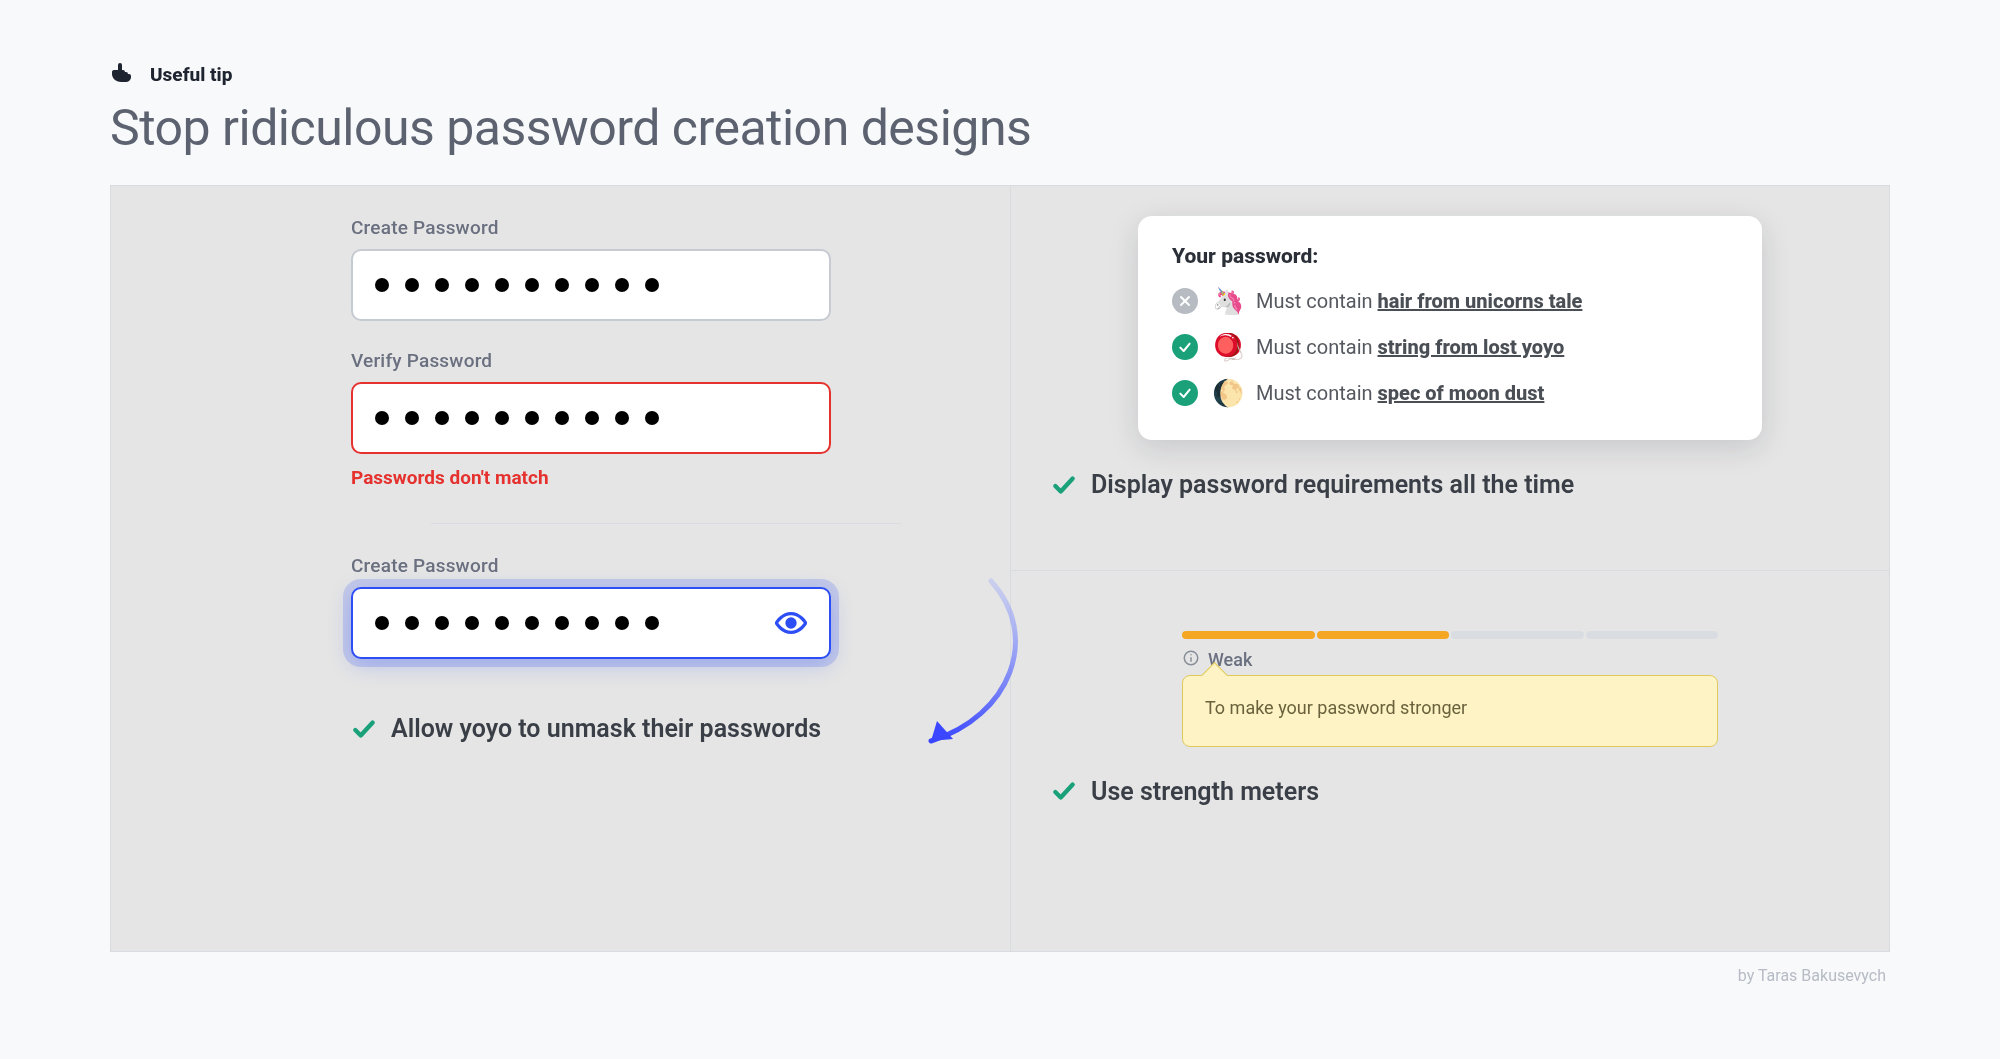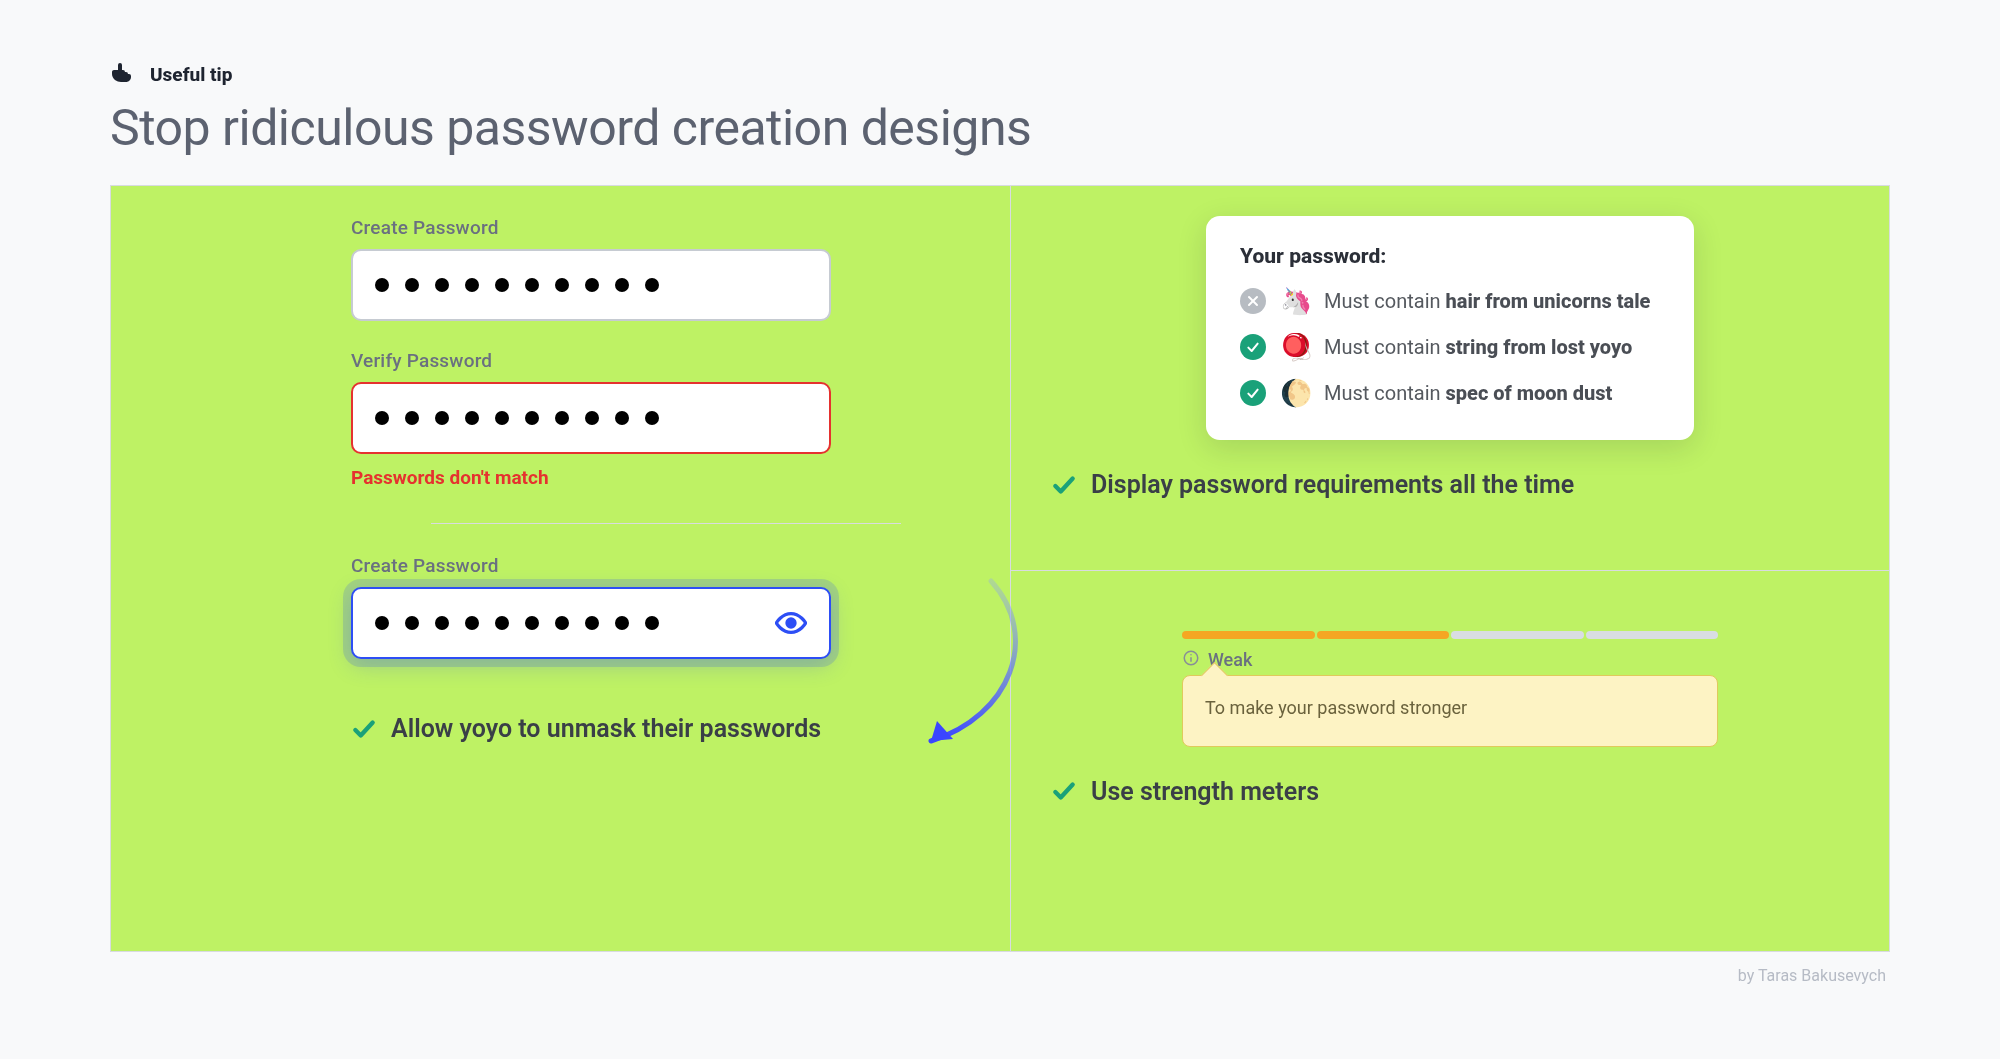--- a/index.html
+++ b/index.html
@@ -30,21 +30,21 @@
     margin-bottom: 28px;
     letter-spacing: -0.5px;
   }
 
   
   .board {
     display: grid;
     grid-template-columns: 900px 1fr;
     grid-template-rows: 385px 380px;
     border: 1px solid #d8dbe0;
-    background: #bef264;
+    background: #e5e5e5;
   }
   .cell {
     padding: 30px 40px 20px 40px;
     position: relative;
   }
   .left { grid-row: 1 / span 2; border-right: 1px solid #d8dbe0; }
   .right-top { border-bottom: 1px solid #d8dbe0; }
   .right-bot { }
 
   
@@ -100,38 +100,38 @@
     display: inline-flex;
     align-items: center;
     gap: 14px;
   }
   .caption .chk { color: #1aa179; width: 26px; height: 26px; }
   .left .caption { margin-left: 200px; margin-top: 55px; }
   .rt-caption-wrap, .rb-caption-wrap { margin-top: 30px; }
 
   
   .req-card {
-    width: 488px; margin: 0 auto;
+    width: 624px; margin: 0 auto;
     background: #fff;
     border-radius: 14px;
     box-shadow: 0 8px 30px rgba(20,30,50,.14);
     padding: 28px 34px 32px 34px;
   }
   .req-title { font-size: 21px; font-weight: 800; color: #2b2f38; margin-bottom: 18px; }
   .req-row {
     display: flex; align-items: center; gap: 14px;
     font-size: 20px; color: #55595f; margin-bottom: 16px;
   }
   .req-row:last-child { margin-bottom: 0; }
   .badge { width: 26px; height: 26px; border-radius: 50%; display:flex; align-items:center; justify-content:center; flex-shrink:0;}
   .badge.fail { background: #b7bcc2; color:#fff; }
   .badge.pass { background: #1aa179; color:#fff; }
   .badge svg { width: 16px; height: 16px; }
   .emoji { font-size: 26px; width: 30px; text-align:center; }
-  .req-text b { color: #4a4e55; font-weight: 800; }
+  .req-text b { color: #4a4e55; font-weight: 800; text-decoration: underline; }
 
   
   .meter-wrap { width: 536px; margin: 30px auto 0 auto; }
   .meter { display:flex; gap: 2px; }
   .seg { flex:1; height: 8px; border-radius: 4px; background: #d9dde2; }
   .seg.on { background: #f5a623; }
   .meter-label {
     display:flex; gap:8px; font-size:18px; color:#6a7080;
     margin-top: 10px; font-weight: 500;
   }

